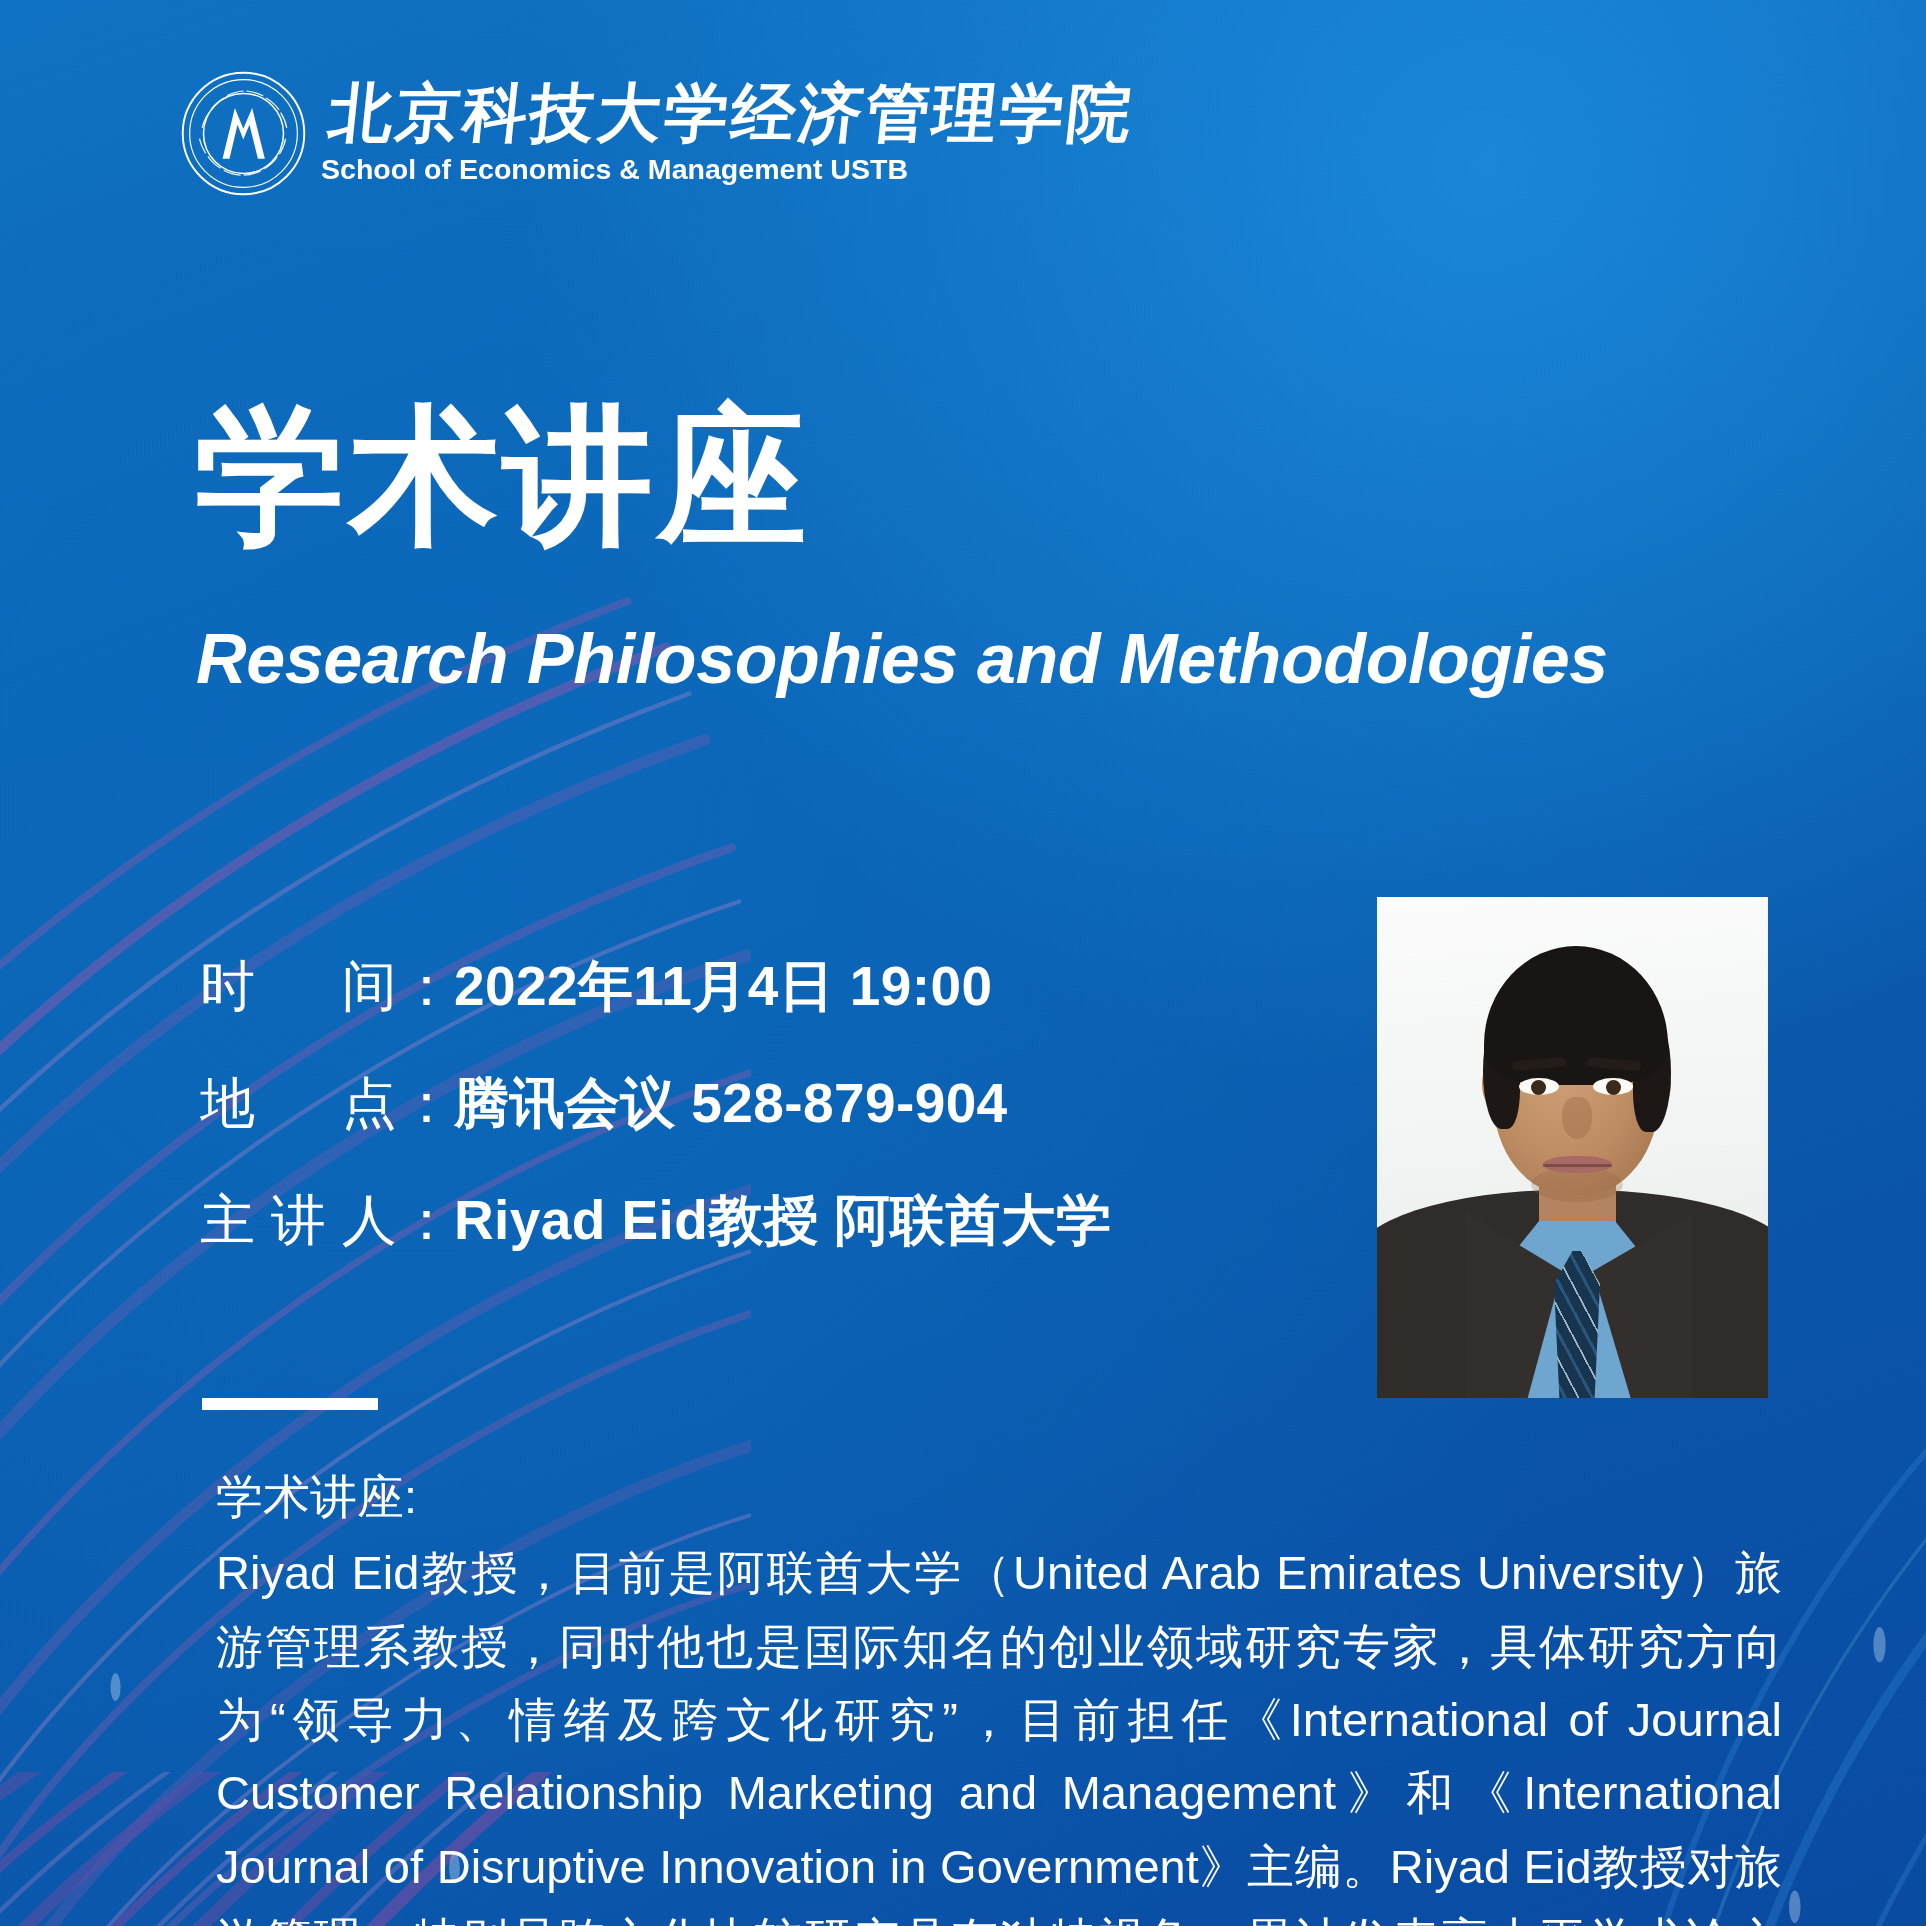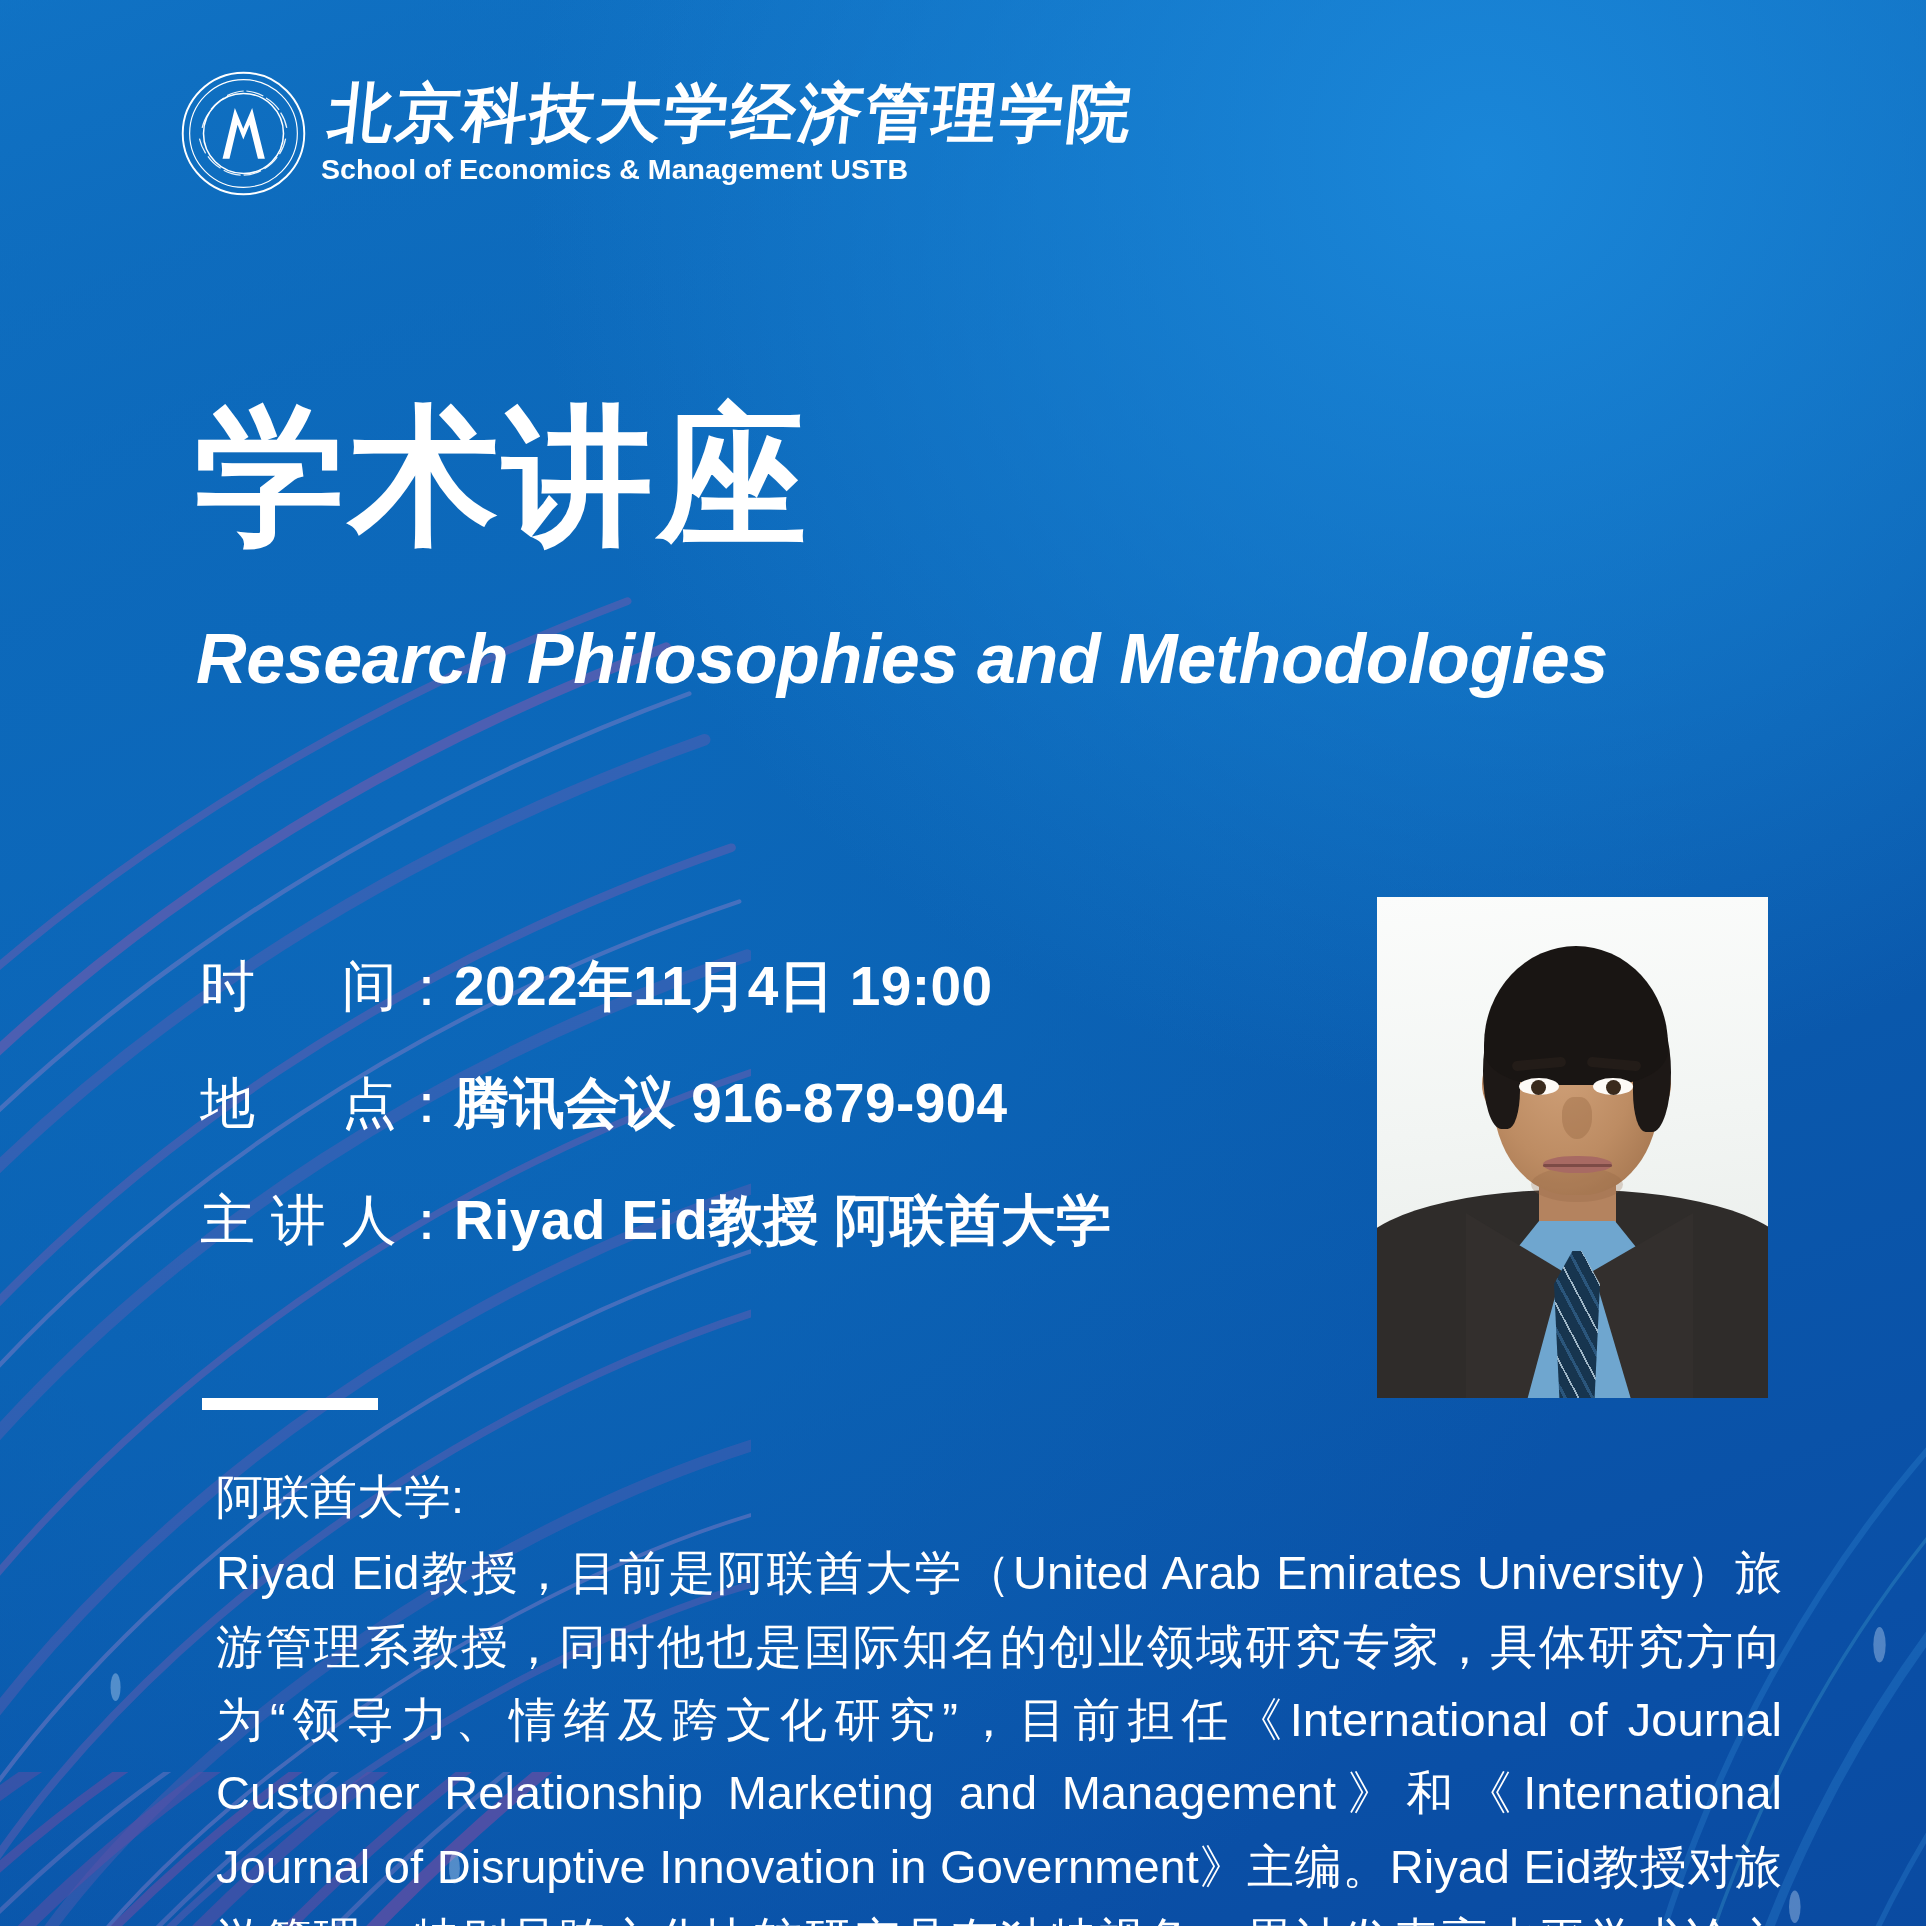--- a/index.html
+++ b/index.html
@@ -270,21 +270,21 @@
         <span class="lw"><span>间</span><span class="colon">：</span></span>
       </span>
       <span class="info-value">2022年11月4日 19:00</span>
     </div>
 
     <div class="info-row">
       <span class="info-label">
         <span class="lw">地</span>
         <span class="lw"><span>点</span><span class="colon">：</span></span>
       </span>
-      <span class="info-value">腾讯会议 916-879-904</span>
+      <span class="info-value">腾讯会议 528-879-904</span>
     </div>
 
     <div class="info-row">
       <span class="info-label">
         <span class="lw">主</span>
         <span class="lw">讲</span>
         <span class="lw"><span>人</span><span class="colon">：</span></span>
       </span>
       <span class="info-value">Riyad Eid教授 阿联酋大学</span>
     </div>
@@ -310,18 +310,18 @@
     <div class="ph eyeR"></div>
     <div class="ph irL"></div>
     <div class="ph irR"></div>
     <div class="ph nose"></div>
     <div class="ph chin"></div>
     <div class="ph mouth"></div>
     <div class="ph mouthline"></div>
   </div>
 
   <div id="bio">
-    <div id="bio-heading">阿联酋大学:</div>
+    <div id="bio-heading">学术讲座:</div>
     <div id="bio-body">Riyad Eid教授，目前是阿联酋大学（United Arab Emirates University）旅游管理系教授，同时他也是国际知名的创业领域研究专家，具体研究方向为“领导力、情绪及跨文化研究”，目前担任《International of Journal Customer Relationship Marketing and Management》和《International Journal of Disruptive Innovation in Government》主编。Riyad Eid教授对旅游管理，特别是跨文化比较研究具有独特视角，累计发表高水平学术论文120余篇，出版学术著作5部，已有数十篇研究成果发表于市场营销及旅游管理领域顶级学术期刊。Riyad Eid教授的学术成果被引用次数高达3900余次，依据全球商学院中广泛使用的ABDC期刊排名，其近十年发布的40余篇论文中，有7篇发表于A*级期刊，15篇发表于A类期刊，6篇发表于B类期刊。并在2021年和2022年连续两年Stanford University发布的全球研究人员数据库中，在世界排名前2%。</div>
   </div>
 
 </div>
 
 
 </body></html>

